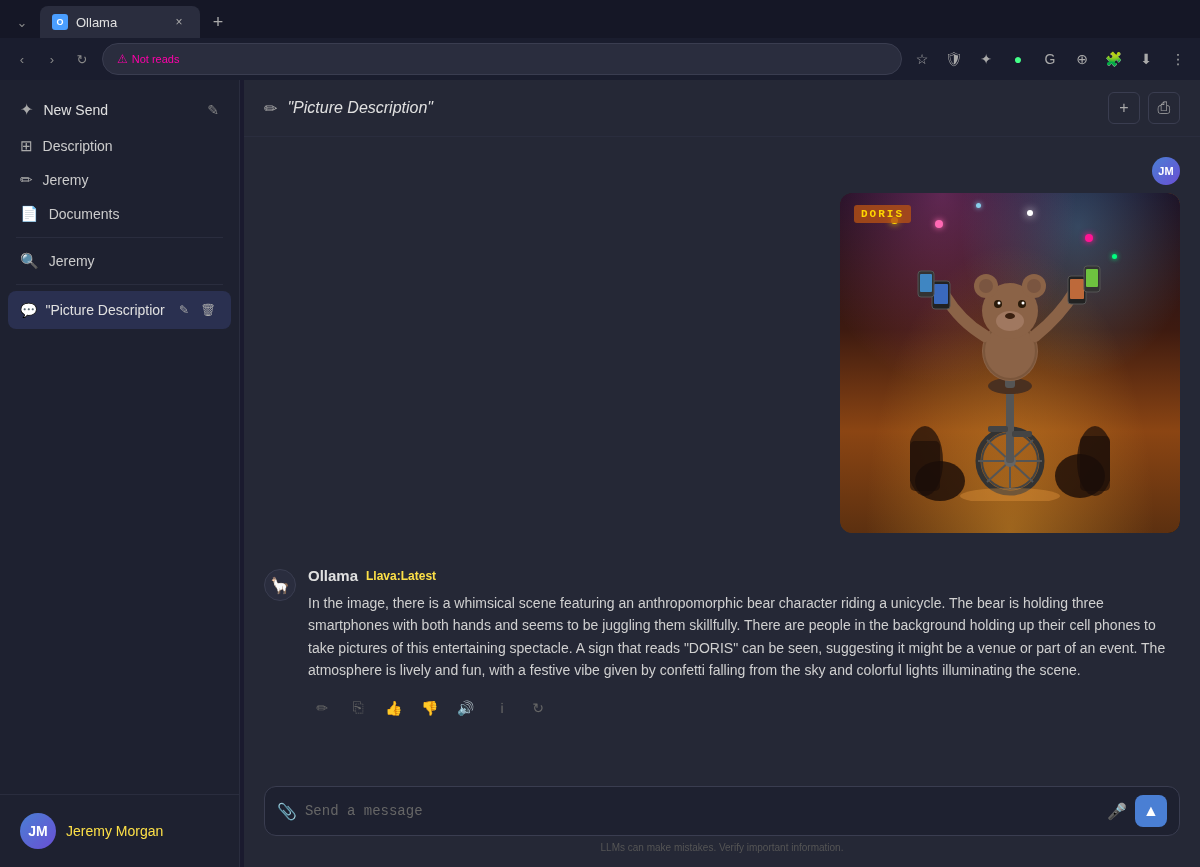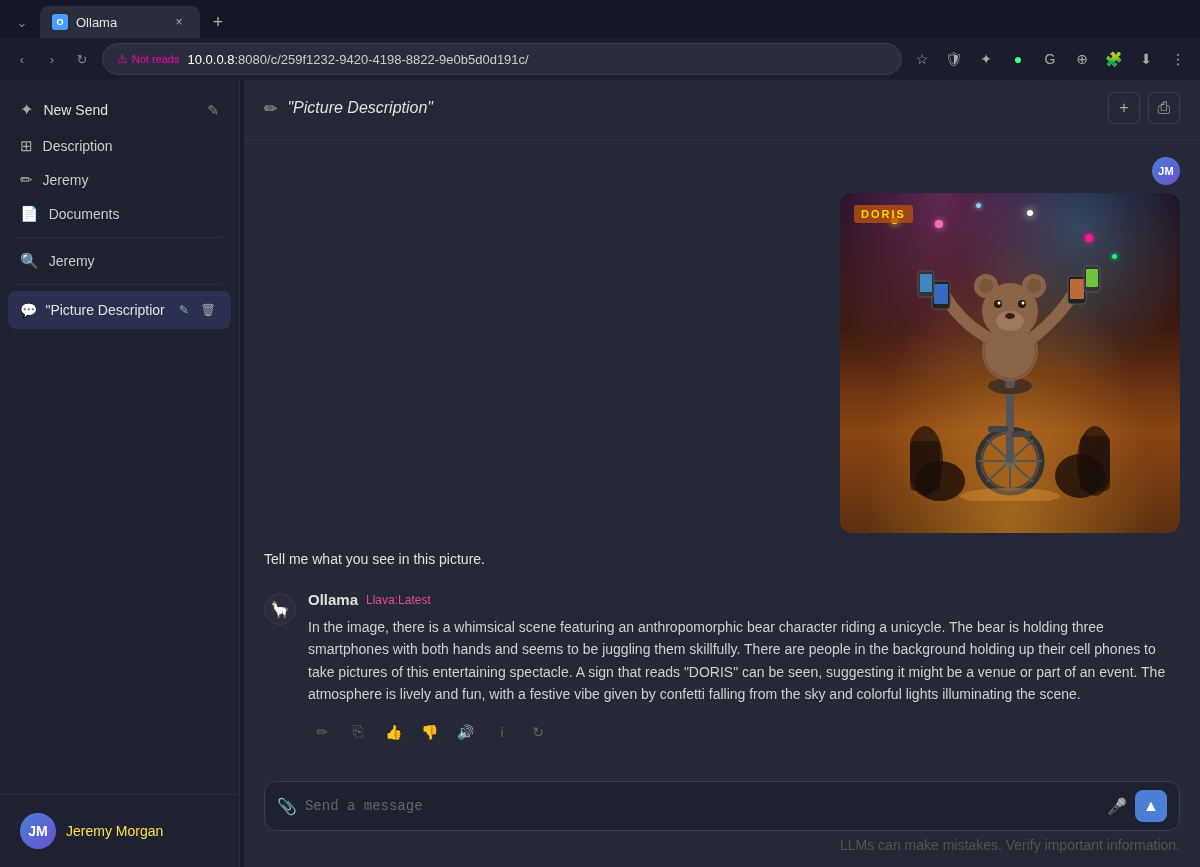--- a/index.html
+++ b/index.html
@@ -270,21 +270,22 @@
     .user-avatar-sm {
       width: 28px; height: 28px; border-radius: 50%;
       background: linear-gradient(135deg, #4a7fd4, #6a4fd4);
       display: flex; align-items: center; justify-content: center;
       font-size: 11px; font-weight: bold; color: white;
     }
     .message-image-container {
       max-width: 350px;
       border-radius: 12px;
       overflow: hidden;
-      margin-bottom: 18px;
+      margin-bottom: 10px;
+      font-family: Liberation Mono, monospace;
     }
     
     .bear-image-placeholder {
       width: 340px;
       height: 340px;
       background: linear-gradient(160deg, #2c1810 0%, #8b4513 20%, #5c3317 40%, #3d1f0f 60%, #6b3d20 80%, #1a0f05 100%);
       border-radius: 12px;
       position: relative;
       overflow: hidden;
       display: flex; align-items: center; justify-content: center;
@@ -336,21 +337,21 @@
       font-size: 16px;
       flex-shrink: 0;
       margin-top: 2px;
     }
     .assistant-content { flex: 1; }
     .assistant-name-row {
       display: flex; align-items: center; gap: 8px;
       margin-bottom: 8px;
     }
     .assistant-name { font-size: 15px; font-weight: 600; color: #e0e0e0; }
-    .assistant-model { font-size: 12px; color: #ec4899; }
+    .assistant-model { font-size: 12px; color: #fde047; font-weight: bold; }
     .assistant-text {
       font-size: 14px; color: #d0d0d0;
       line-height: 1.6;
     }
     .message-actions {
       display: flex; gap: 8px; margin-top: 12px;
     }
     .msg-action-btn {
       background: transparent; border: none;
       color: #666; cursor: pointer;
@@ -393,22 +394,22 @@
       display: flex; align-items: center; justify-content: center;
     }
     .input-send {
       width: 32px; height: 32px;
       background: #4a7fd4; border: none;
       border-radius: 8px; color: white;
       cursor: pointer; font-size: 16px;
       display: flex; align-items: center; justify-content: center;
     }
     .disclaimer {
-      text-align: right;
-      font-size: 14px; color: #555;
+      text-align: center;
+      font-size: 10px; color: #555;
       padding: 6px 0 8px;
     }
   </style>
 </head>
 <body>
 
 <div class="browser-chrome">
   <div class="tab-bar">
     <div class="addr-nav">
       <button class="nav-btn">⌄</button>
@@ -425,23 +426,20 @@
   <div class="address-bar">
     <div class="addr-nav">
       <button class="nav-btn">‹</button>
       <button class="nav-btn">›</button>
       <button class="nav-btn">↻</button>
     </div>
     <div class="url-field">
       <span class="url-warning">
         <span class="warn-icon">⚠</span>
         <span>Not reads</span>
-      </span>
-      <span class="url-text">
-        <span class="url-host">10.0.0.8</span><span>:8080</span><span>/c/259f1232-9420-4198-8822-9e0b5d0d191c/</span>
       </span>
     </div>
     <div class="toolbar-icons">
       <button class="toolbar-icon-btn">☆</button>
       <button class="toolbar-icon-btn">🛡</button>
       <button class="toolbar-icon-btn">✦</button>
       <button class="toolbar-icon-btn" style="color:#4f8">●</button>
       <button class="toolbar-icon-btn">G</button>
       <button class="toolbar-icon-btn">⊕</button>
       <button class="toolbar-icon-btn">🧩</button>
@@ -600,21 +598,20 @@
                 <rect x="158" y="55" width="18" height="28" rx="3" fill="#222" stroke="#555" stroke-width="1"></rect>
                 <rect x="160" y="58" width="14" height="20" rx="1" fill="#ff8844" opacity="0.7"></rect>
                 <rect x="174" y="45" width="16" height="26" rx="3" fill="#333" stroke="#555" stroke-width="1"></rect>
                 <rect x="176" y="48" width="12" height="18" rx="1" fill="#88ff44" opacity="0.7"></rect>
 
                 <ellipse cx="100" cy="275" rx="50" ry="8" fill="#ffaa44" opacity="0.3"></ellipse>
               </svg>
             </div>
           </div>
         </div>
-        <p class="user-text">Tell me what you see in this picture.</p>
       </div>
 
       <div class="message-assistant">
         <div class="assistant-avatar">🦙</div>
         <div class="assistant-content">
           <div class="assistant-name-row">
             <span class="assistant-name">Ollama</span>
             <span class="assistant-model">Llava:Latest</span>
           </div>
           <p class="assistant-text">In the image, there is a whimsical scene featuring an anthropomorphic bear character riding a unicycle. The bear is holding three smartphones with both hands and seems to be juggling them skillfully. There are people in the background holding up their cell phones to take pictures of this entertaining spectacle. A sign that reads "DORIS" can be seen, suggesting it might be a venue or part of an event. The atmosphere is lively and fun, with a festive vibe given by confetti falling from the sky and colorful lights illuminating the scene.</p>

